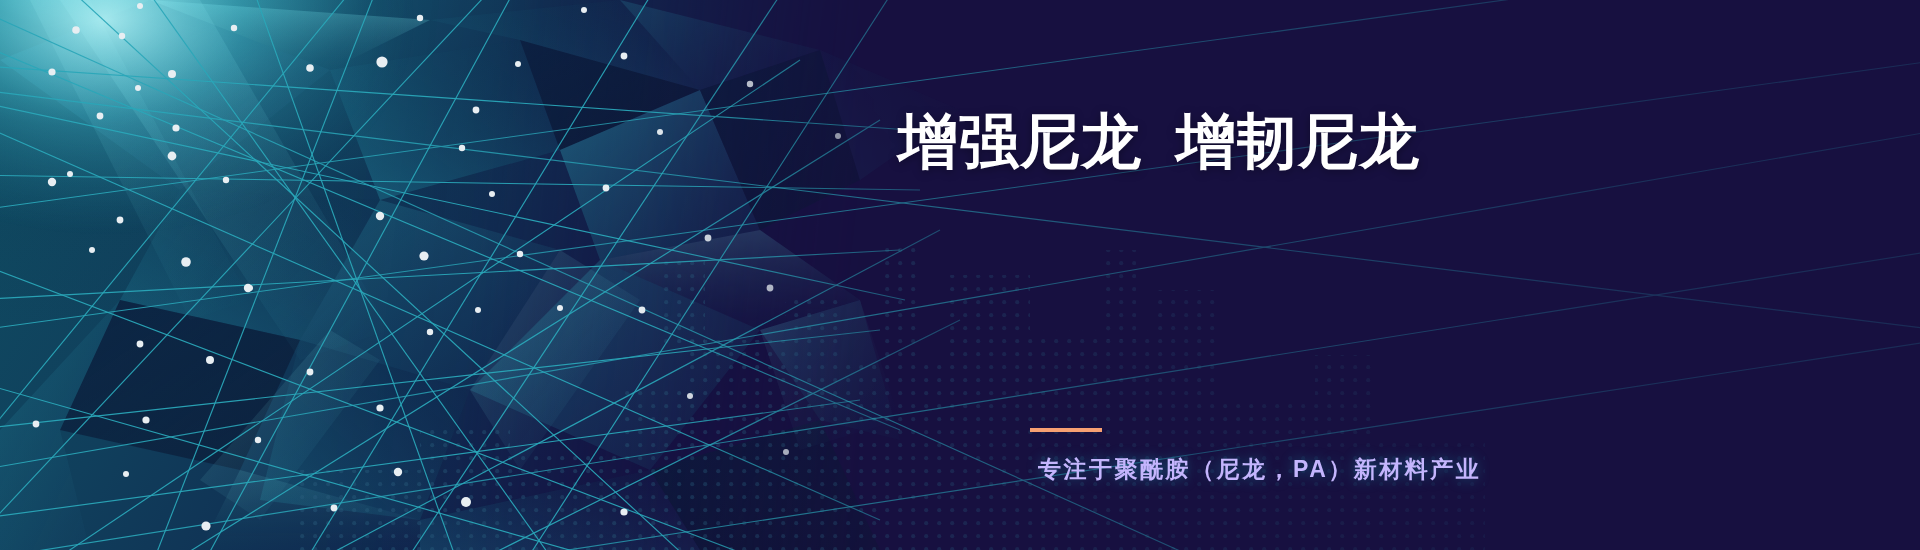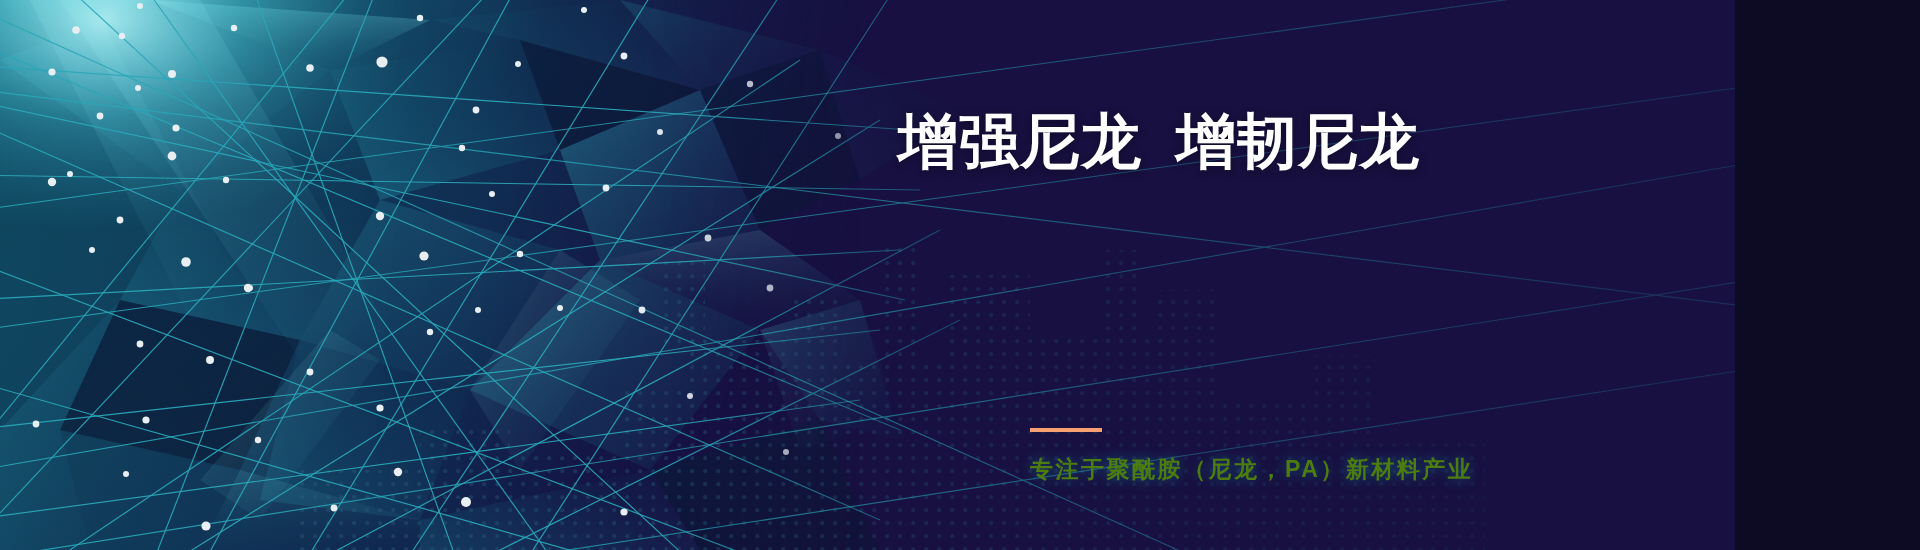--- a/index.html
+++ b/index.html
@@ -6,21 +6,21 @@
     margin: 0;
     padding: 0;
     background: #0d0a24;
   }
   body {
     font-family: "Liberation Sans", "DejaVu Sans", sans-serif;
   }
 
   .banner {
     position: relative;
-    width: 1735px;
+    width: 1920px;
     height: 550px;
     overflow: hidden;
     background: #16113a;
   }
 
   
   .bg-base {
     position: absolute;
     inset: 0;
     background: #171040;
@@ -72,26 +72,27 @@
     top: 428px;
     z-index: 40;
   }
   .sub-rule {
     width: 72px;
     height: 4px;
     background: #f7a072;
     margin-bottom: 22px;
   }
   .subtitle {
-    color: #4d7c0f;
+    color: #c4b5fd;
     font-size: 23px;
     font-weight: bold;
     letter-spacing: 2.5px;
     white-space: nowrap;
     text-shadow: 0 0 14px rgba(30,211,224,0.35);
+    margin-left: 8px;
   }
 </style>
 </head>
 <body>
 
 <div class="banner">
 
   <div class="bg-base"></div>
 
   <div class="bg-teal"></div>

